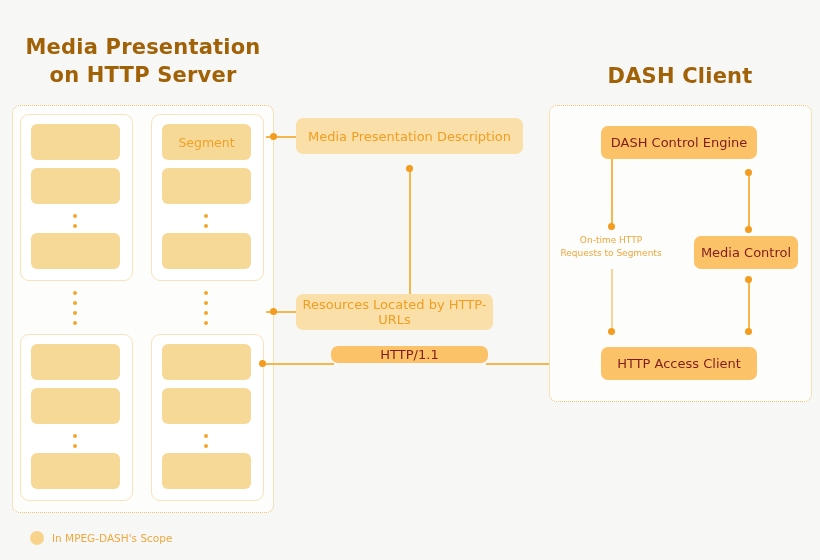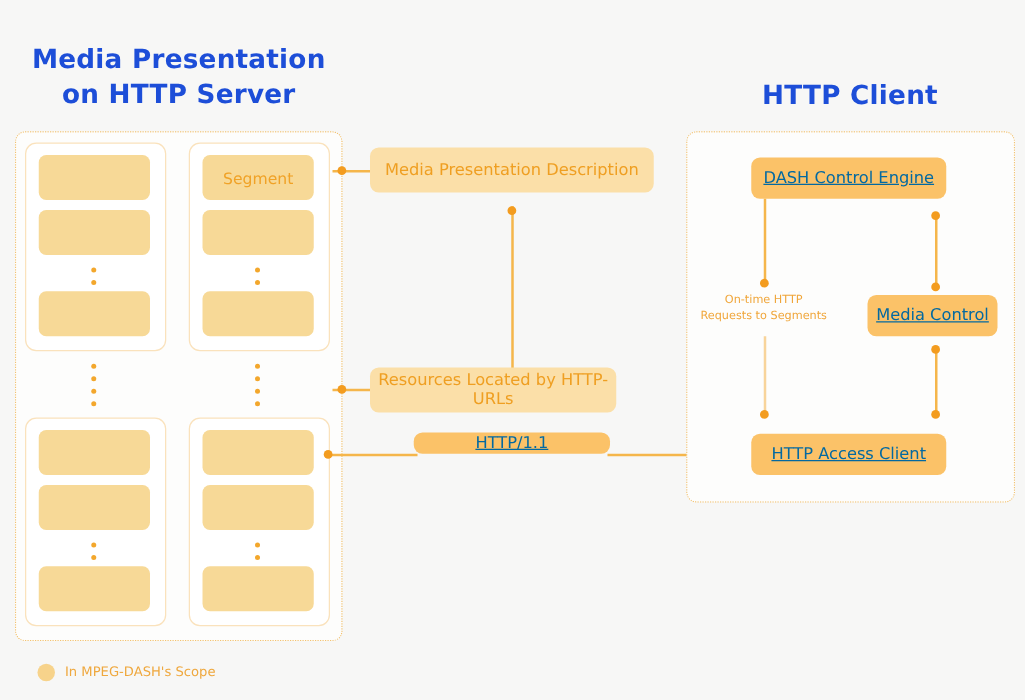--- a/index.html
+++ b/index.html
@@ -8,21 +8,21 @@
     background:#f7f7f6;
     font-family:"DejaVu Sans", sans-serif;
     position:relative;
     overflow:hidden;
   }
   .stage{position:absolute;left:0;top:0;width:820px;height:560px;}
 
   
   .title{
     position:absolute;
-    color:#1d4ed8;
+    color:#a16207;
     font-weight:bold;
     text-align:center;
     line-height:1.35;
     letter-spacing:.2px;
   }
   #title-left{left:12px;top:33px;width:262px;font-size:21px;}
   #title-right{left:549px;top:62px;width:262px;font-size:21px;}
 
   
   .panel{
@@ -63,21 +63,21 @@
     position:absolute;
     border-radius:7px;
     display:flex;
     align-items:center;
     justify-content:center;
     font-size:13px;
     box-sizing:border-box;
     text-align:center;
   }
   .box.light{background:#FBDFA8;color:#EF9F22;}
-  .box.solid{background:#FBC268;color:#0369a1;text-decoration:underline;}
+  .box.solid{background:#FBC268;color:#7f1d1d;}
 
   
   .line-h{position:absolute;height:1.5px;background:#F5B64B;}
   .line-v{position:absolute;width:1.5px;background:#F5B64B;}
   .line-h.pale,.line-v.pale{background:#F8D49A;}
   .dot{position:absolute;width:7px;height:7px;border-radius:50%;background:#F39C1F;}
 
   
   .note{
     position:absolute;
@@ -93,21 +93,21 @@
   #legend .swatch{width:14px;height:14px;border-radius:50%;background:#F7D38B;}
   #legend .legend-label{font-size:10.5px;color:#EFA83E;}
 </style>
 </head>
 <body>
 
 <div class="stage">
 
   <div class="title" id="title-left" style="white-space:pre-line">Media Presentation
 on HTTP Server</div>
-  <div class="title" id="title-right">HTTP Client</div>
+  <div class="title" id="title-right">DASH Client</div>
 
   <div class="panel" id="panel-server"></div>
 
   <div class="group" style="left:20px;top:114px;width:111px;height:165px;"></div>
   <div class="seg" style="left:31px;top:124px;width:89px;height:36px;"></div>
   <div class="seg" style="left:31px;top:168px;width:89px;height:36px;"></div>
   <div class="vdots" style="left:73px;top:211px;">
       <i></i>
       <i></i>
     </div>

